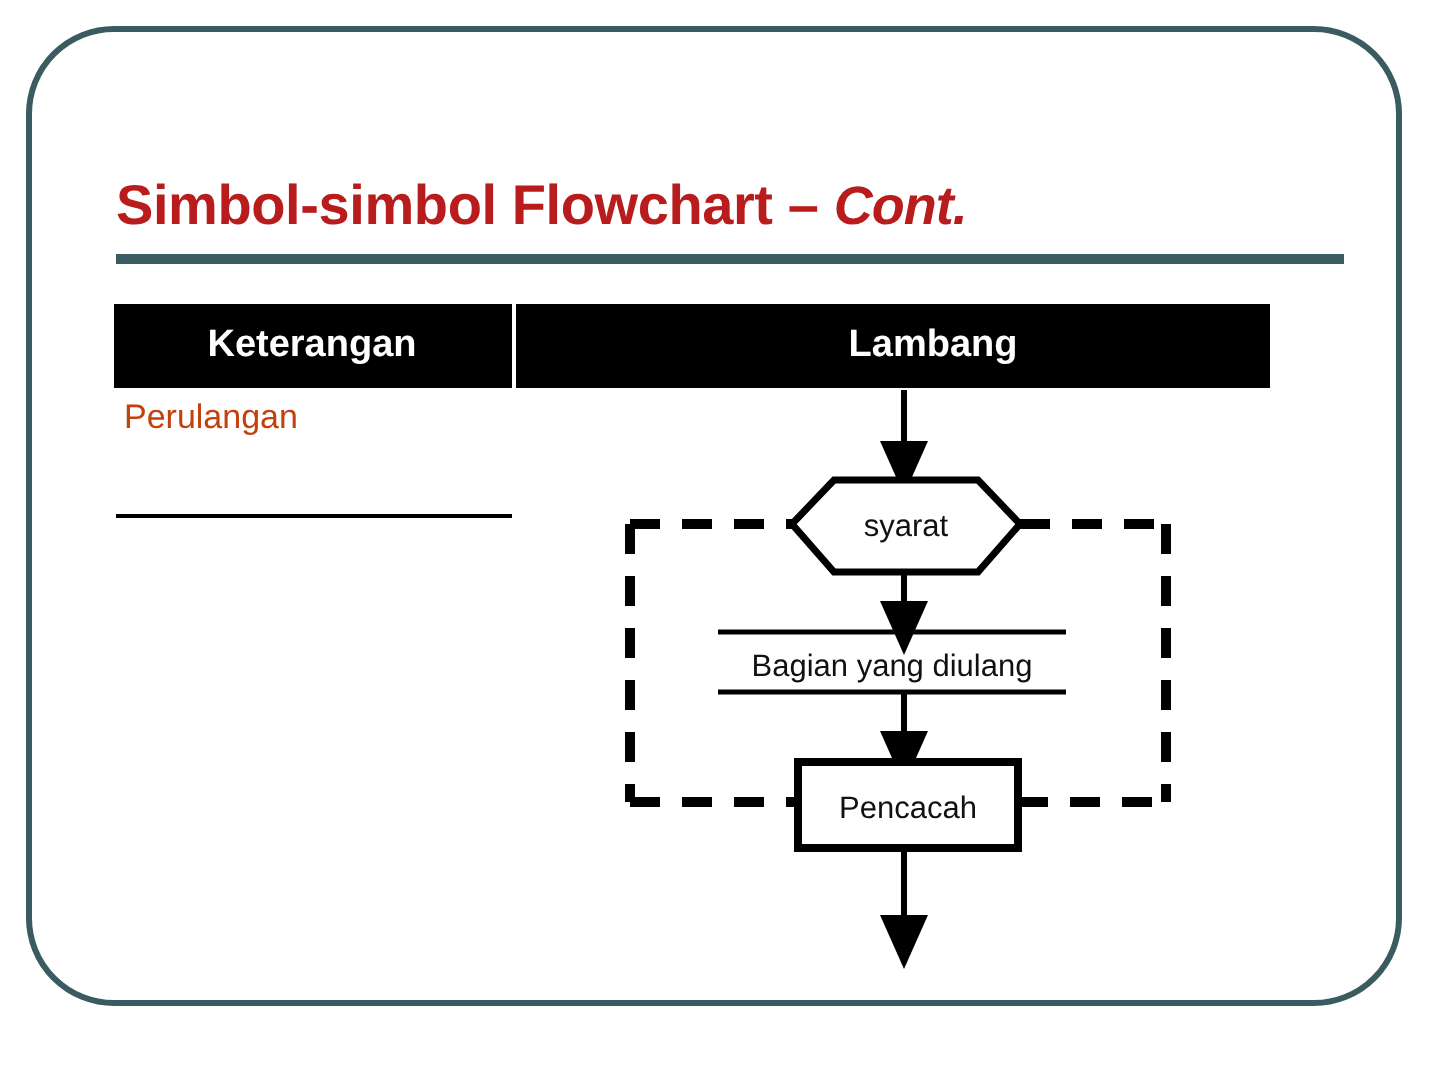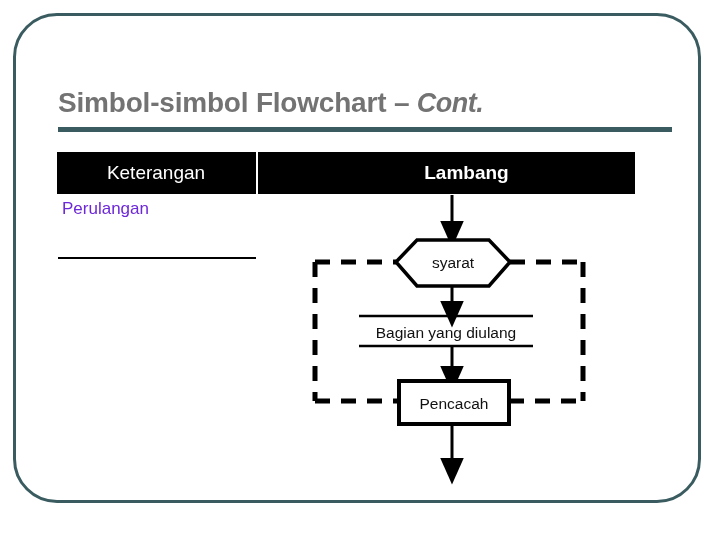--- a/index.html
+++ b/index.html
@@ -31,21 +31,21 @@
     box-sizing: border-box;
     background: transparent;
   }
   
   #title {
     position: absolute;
     left: 58px;
     top: 82px;
     width: 615px;
     height: 42px;
-    color: #737373;
+    color: #b91c1c;
     font-size: 28px;
     font-weight: bold;
     letter-spacing: -0.2px;
     white-space: nowrap;
     line-height: 42px;
   }
   #title .cont {
     font-style: italic;
     font-size: 27px;
     letter-spacing: -0.5px;
@@ -68,21 +68,21 @@
     background: #000000;
   }
   #th-keterangan {
     position: absolute;
     left: 0px;
     top: 0px;
     width: 198px;
     height: 42px;
     color: #ffffff;
     font-size: 19px;
-    font-weight: normal;
+    font-weight: bold;
     display: flex;
     align-items: center;
     justify-content: center;
   }
   #th-divider {
     position: absolute;
     left: 199px;
     top: 0px;
     width: 2px;
     height: 42px;
@@ -100,21 +100,21 @@
     display: flex;
     align-items: center;
     justify-content: center;
     margin-left: 20px;
   }
   
   #cell-keterangan-text {
     position: absolute;
     left: 62px;
     top: 199px;
-    color: #6d28d9;
+    color: #c2410c;
     font-size: 17px;
     white-space: nowrap;
   }
   #cell-keterangan-rule {
     position: absolute;
     left: 58px;
     top: 257px;
     width: 198px;
     height: 2px;
     background: #000000;

